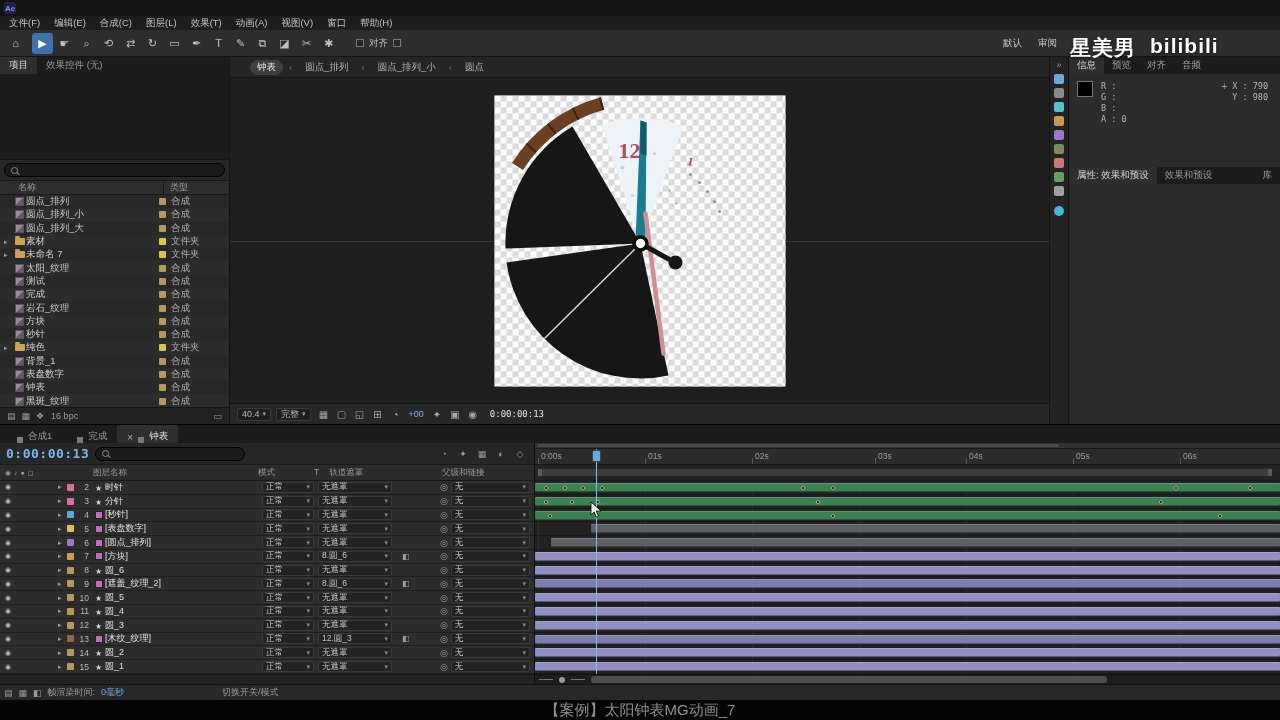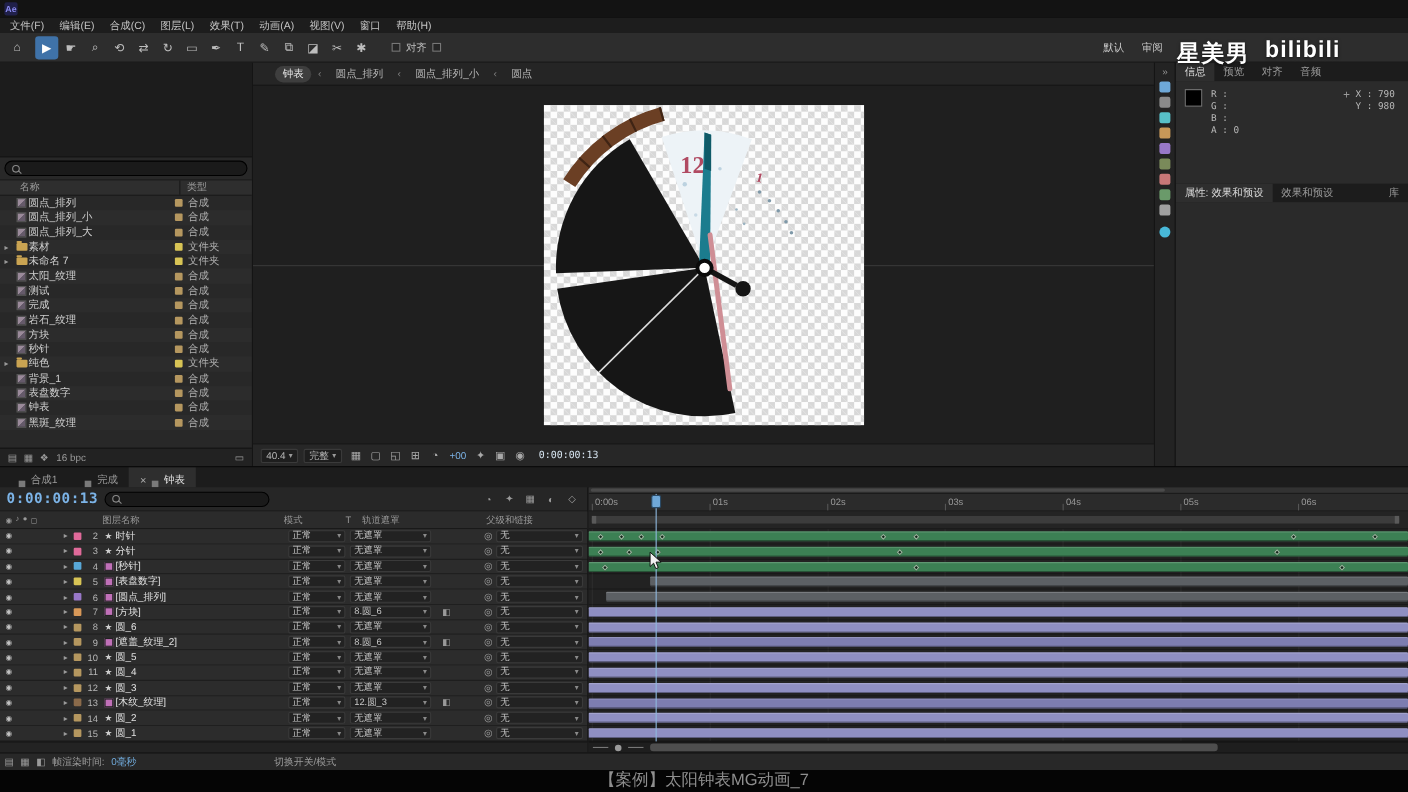--- a/index.html
+++ b/index.html
@@ -154,21 +154,21 @@
   .zoomknob{width:6px;height:6px;border-radius:50%;background:#9a9a9a}
   #tl-scroll .thumb{height:7px;width:70%;background:#4e4e4e;border-radius:3px}
   #playhead{position:absolute;top:6px;bottom:11px;width:1px;background:#8fb8de;z-index:5}
   #playhead-handle{position:absolute;top:7px;width:9px;height:12px;background:#6fa8d8;border:1px solid #2a4a66;border-radius:2px;z-index:6}
   #cursor{position:absolute;left:55px;top:58px;z-index:9}
   #tl-left-bottom{height:11px;background:#232323;border-top:1px solid #151515;flex:none}
 
   
   #statusbar{position:absolute;top:684px;left:0;right:0;height:16px;background:#282828;border-top:1px solid #111;display:flex;align-items:center;font-size:9px;color:#9a9a9a;padding-left:4px;gap:6px}
   .sb-val{color:#6fa8d8}
-  .mode-toggle{margin-left:119px}
+  .mode-toggle{margin-left:92px}
   #caption{position:absolute;top:700px;left:0;right:0;height:20px;background:#050505;text-align:center;line-height:20px;font-size:15px;color:#8f8f8f}
 </style>
 </head>
 <body>
 
 <div id="titlebar">
   <span class="ae-badge">Ae</span>
 </div>
 
 <div id="menubar">
@@ -261,20 +261,28 @@
 </div>
 
 <div id="watermark">
   <span>星美男</span>
     <span>bilibili</span>
 </div>
 
 <div id="main">
 
   <div id="project-panel">
+    <div class="panel-tabbar">
+        <div class="ptab active">
+          <span>项目</span>
+        </div>
+        <div class="ptab">
+          <span>效果控件 (无)</span>
+        </div>
+      </div>
     <div id="project-preview"></div>
     <div id="project-search">
       <span class="searchbox">
           <span class="mag"></span>
         </span>
     </div>
     <div id="project-headers">
       <span class="ph-name">名称</span>
       <span class="ph-type">类型</span>
     </div>
@@ -1095,21 +1103,21 @@
       <div id="tl-left-bottom"></div>
     </div>
     <div id="tl-right">
       <div id="tl-nav">
           <span class="thumb"></span>
         </div>
       <div id="tl-ruler">
           <span class="tick" style="left: 3px;"><i>0:00s</i></span>
           <span class="tick" style="left: 110px;"><i>01s</i></span>
           <span class="tick" style="left: 217px;"><i>02s</i></span>
-          <span class="tick" style="left: 324px; text-align: right;"><i>03s</i></span>
+          <span class="tick" style="left: 340px; text-align: right;"><i>03s</i></span>
           <span class="tick" style="left: 431px;"><i>04s</i></span>
           <span class="tick" style="left: 538px;"><i>05s</i></span>
           <span class="tick" style="left: 645px;"><i>06s</i></span>
         </div>
       <div id="tl-workband">
           <span class="workarea"></span>
         </div>
       <div id="tl-tracks">
           <div class="trow">
     <span class="tbar" style="left: 0%; width: 100%; background: rgb(60, 128, 84);"></span>

